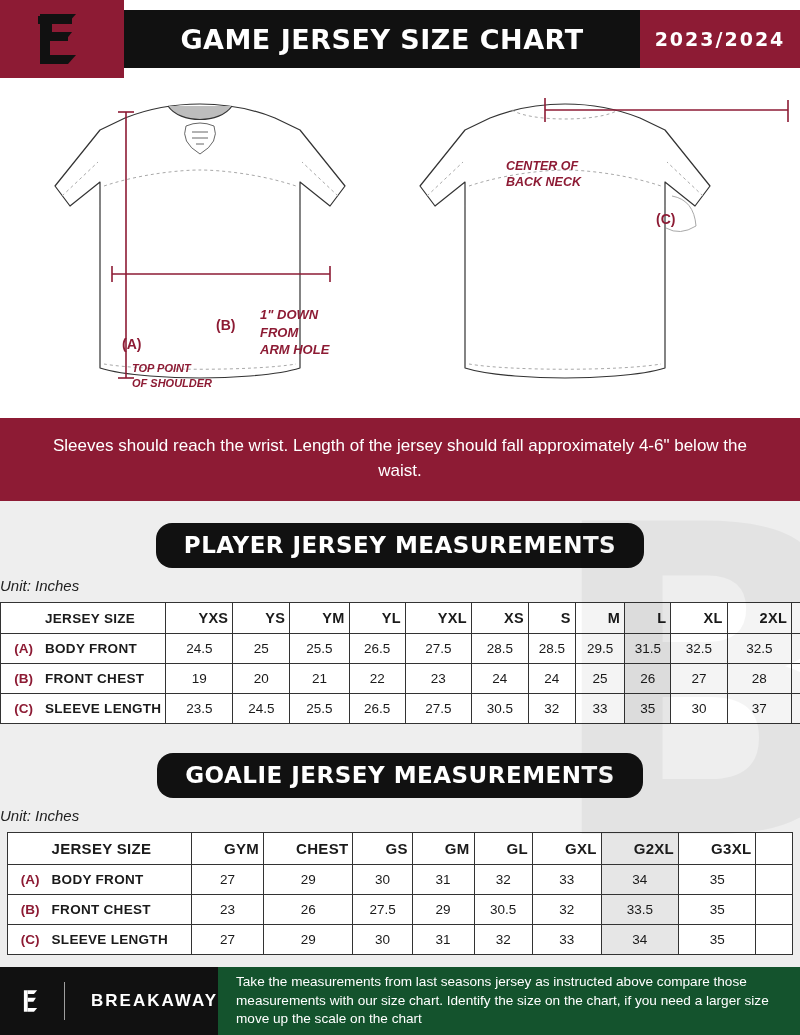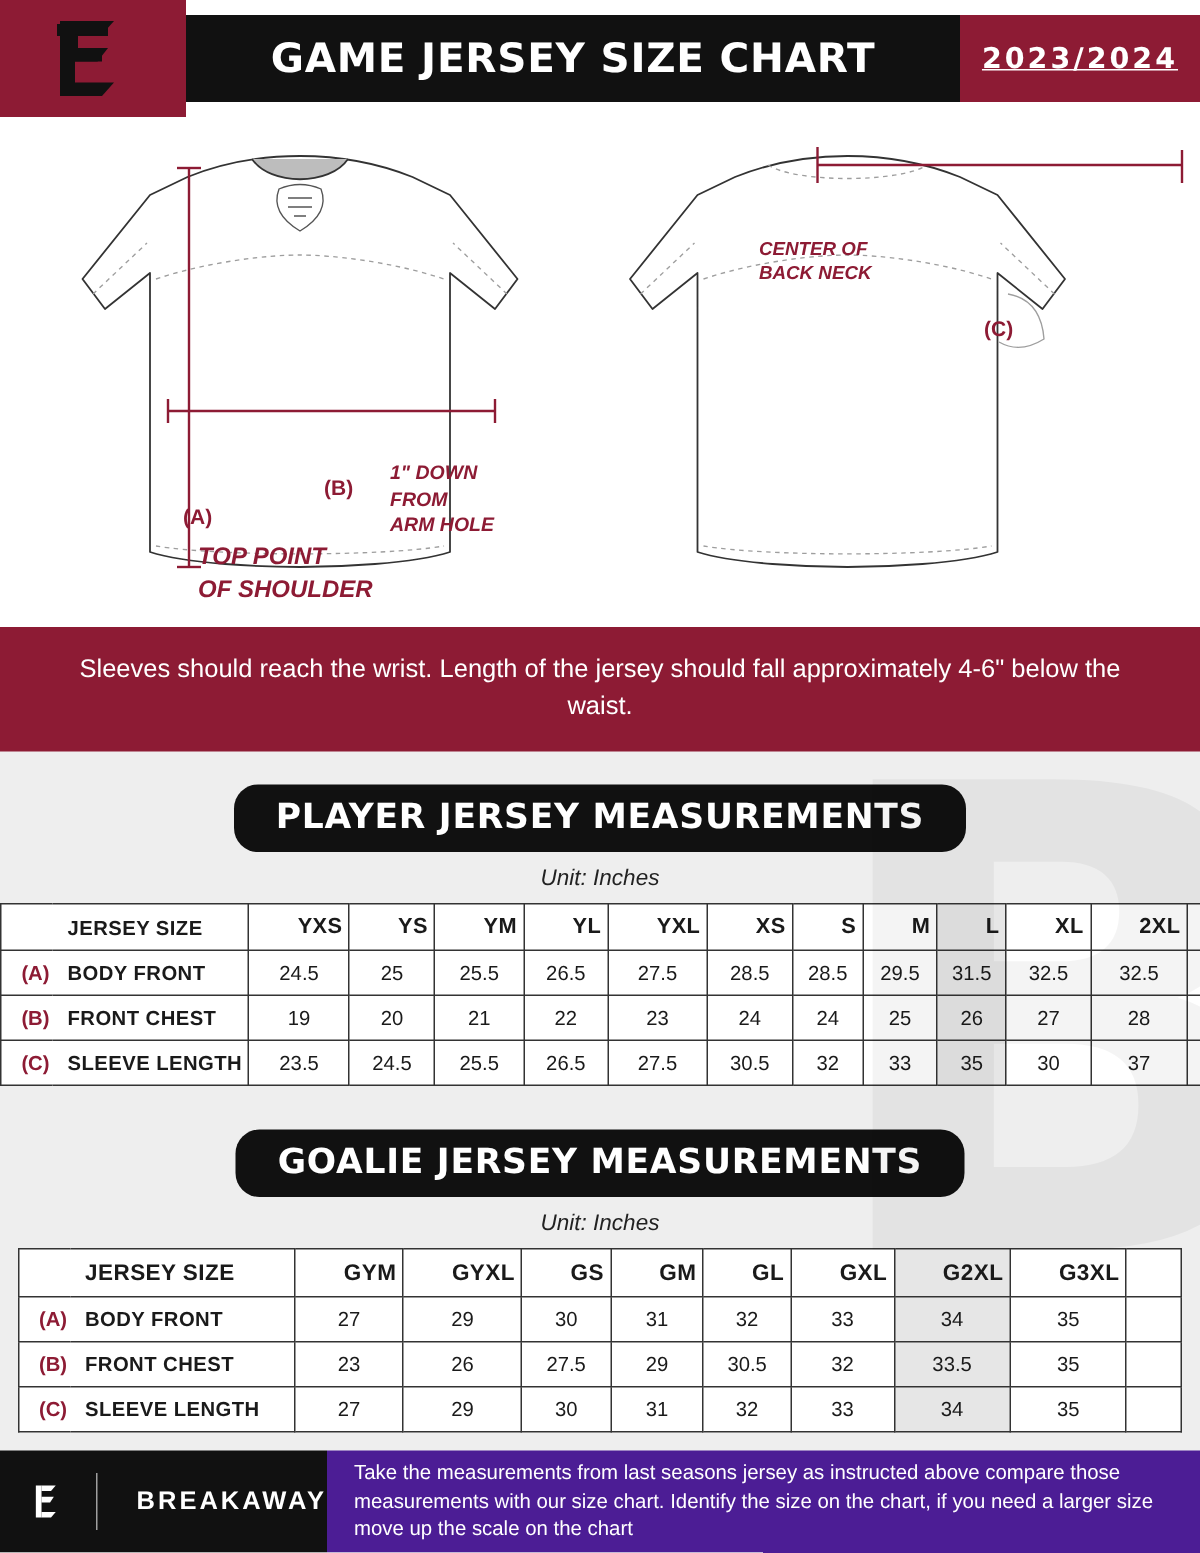--- a/index.html
+++ b/index.html
@@ -48,21 +48,20 @@
   .title-bar h1 {
     margin:0; font-size:27px; font-weight:800; letter-spacing:0.5px;
     font-family:"DejaVu Sans", sans-serif;
   }
   .season {
     width: 160px; background:#8d1b34; color:#fff;
     display:flex; align-items:center; justify-content:center;
     font-size:19px; font-weight:700; letter-spacing:2px;
     font-family:"DejaVu Sans", sans-serif;
     margin:10px 0 10px 0;
-    text-decoration:underline;
   }
 
   
   .diagram {
     position:relative; height: 340px; background:#fff;
   }
   .diagram svg { position:absolute; left:0; top:0; }
 
   
   .note-band {
@@ -75,21 +74,21 @@
   .section { padding: 0 0 6px; }
   .section-title {
     background:#111; color:#fff; display:inline-block;
     padding: 9px 28px 10px; margin: 22px auto 0;
     border-radius: 16px;
     font-size: 23px; font-weight: 800; letter-spacing:0.5px;
     font-family:"DejaVu Sans", sans-serif;
   }
   .center { text-align:center; }
   .unit {
-    text-align:center; font-style:italic; font-size:15px;
+    text-align:left; font-style:italic; font-size:15px;
     margin: 9px 0 8px; color:#222;
   }
 
   
   table {
     border-collapse: collapse;
     margin: 1px auto;
     background: #fff;
     font-size: 13.5px;
   }
@@ -123,21 +122,21 @@
     position:absolute; left:0; bottom:0; width:800px; height: 68px;
     display:flex;
   }
   .footer-left {
     width: 218px; background:#111; color:#fff;
     display:flex; align-items:center; gap:26px; padding-left:22px;
   }
   .footer-brand { font-size:17px; letter-spacing:2px; font-weight:600; }
   .footer-divider { width:1px; background:#fff; height:38px; opacity:.6; }
   .footer-right {
-    flex:1; background:#4c1d95; color:#fff;
+    flex:1; background:#14532d; color:#fff;
     display:flex; align-items:center; padding: 4px 14px 4px 18px;
     font-size:13.6px; line-height:1.35;
   }
 </style>
 </head>
 <body>
 
 <div class="page">
 
   <div class="watermark">B</div>
@@ -222,21 +221,21 @@
 
       <g stroke="#8d1b34" stroke-width="1.6">
         <line x1="545" y1="20" x2="545" y2="44"></line>
         <line x1="545" y1="32" x2="788" y2="32"></line>
         <line x1="788" y1="22" x2="788" y2="44"></line>
       </g>
       <line x1="660" y1="44" x2="788" y2="32" stroke="#8d1b34" stroke-width="1.2" opacity="0"></line>
     </svg>
 
     <div style="position:absolute;left:122px;top:258px;color:#8d1b34;font-weight:800;font-size:14px;">(A)</div>
-    <div style="position:absolute;left:132px;top:283px;color:#8d1b34;font-style:italic;font-weight:700;font-size:16px;line-height:1.35;">
+    <div style="position:absolute;left:132px;top:283px;color:#8d1b34;font-style:italic;font-weight:700;font-size:11px;line-height:1.35;">
       <span>TOP POINT</span><br>
       <span>OF SHOULDER</span>
     </div>
     <div style="position:absolute;left:216px;top:239px;color:#8d1b34;font-weight:800;font-size:14px;">(B)</div>
     <div style="position:absolute;left:260px;top:228px;color:#8d1b34;font-style:italic;font-weight:700;font-size:13px;line-height:1.35;">
       <span>1" DOWN</span><br>
       <span>FROM</span><br>
       <span>ARM HOLE</span>
     </div>
     <div style="position:absolute;left:656px;top:133px;color:#8d1b34;font-weight:800;font-size:14px;">(C)</div>
@@ -325,21 +324,21 @@
 
   <div class="section center">
     <div class="section-title">GOALIE JERSEY MEASUREMENTS</div>
     <div class="unit">Unit: Inches</div>
     <table class="goalie-table" id="goalie-table">
         <thead>
           <tr>
             <td class="tag"></td>
             <td class="rowlabel">JERSEY SIZE</td>
             <td class="val">GYM</td>
-            <td class="val">GYXL</td>
+            <td class="val">CHEST</td>
             <td class="val">GS</td>
             <td class="val">GM</td>
             <td class="val">GL</td>
             <td class="val">GXL</td>
             <td class="val hl">G2XL</td>
             <td class="val">G3XL</td>
             <td class="blank"></td>
           </tr>
         </thead>
         <tbody>

